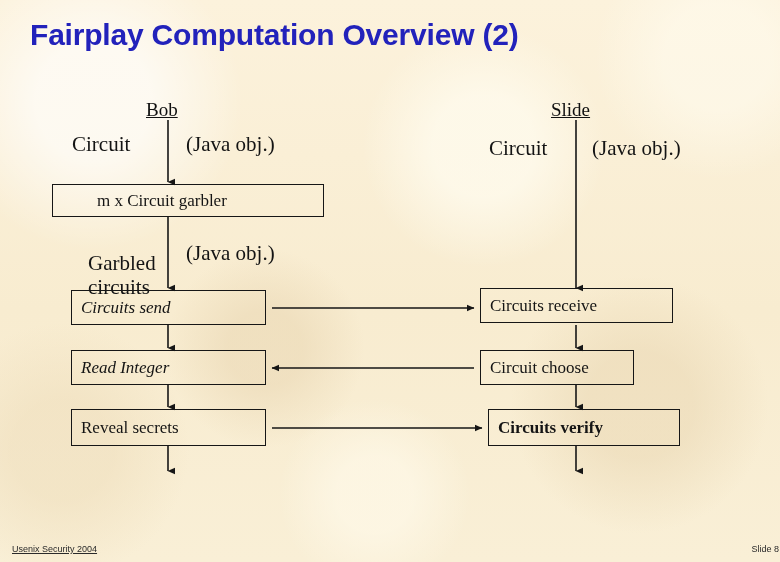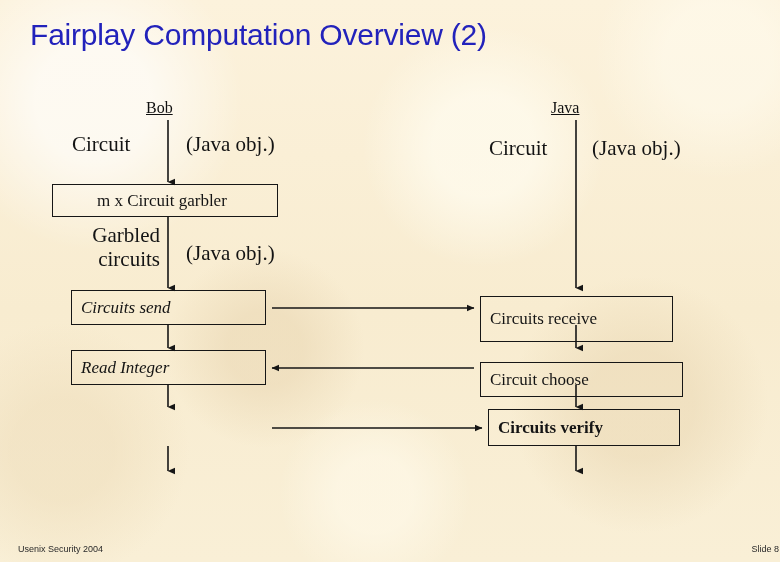--- a/index.html
+++ b/index.html
@@ -29,47 +29,47 @@
       linear-gradient(180deg, #fcf2dc 0%, #f8ecd0 55%, #f9efd6 100%);
     overflow: hidden;
   }
 
   
   #title {
     position: absolute;
     left: 30px;
     top: 18px;
     font-family: "Liberation Sans", "DejaVu Sans", sans-serif;
-    font-weight: normal;
+    font-weight: bold;
     font-size: 30px;
     color: #2222bb;
     letter-spacing: -0.2px;
     white-space: nowrap;
   }
 
   
   .party-heading {
     position: absolute;
-    font-size: 16px;
+    font-size: 19px;
     color: #101010;
     text-decoration: underline;
     white-space: nowrap;
   }
   #party-bob   { left: 146px; top: 99px; }
   #party-alice { left: 551px; top: 99px; }
 
   
   .edge-label {
     position: absolute;
     font-size: 21px;
     color: #141414;
     white-space: nowrap;
     line-height: 1.12;
   }
-  .edge-label.two-line { white-space: normal; text-align: right; }
+  .edge-label.two-line { white-space: normal; text-align: left; margin-top: 28px; }
 
   #lbl-bob-circuit   { left: 72px;  top: 133px; }
   #lbl-bob-java1     { left: 186px; top: 133px; }
   #lbl-bob-garbled   { left: 88px;  top: 224px; width: 72px; }
   #lbl-bob-java2     { left: 186px; top: 242px; }
   #lbl-alice-circuit { left: 489px; top: 137px; }
   #lbl-alice-java1   { left: 592px; top: 137px; }
 
   
   .box {
@@ -78,68 +78,69 @@
     background: transparent;
     font-size: 17px;
     color: #141414;
     display: flex;
     align-items: center;
     padding-left: 9px;
     box-sizing: border-box;
     white-space: nowrap;
   }
 
-  #box-garbler   { left: 52px;  top: 184px; width: 226px; height: 33px; padding-left: 44px; }
+  #box-garbler   { left: 52px;  top: 184px; width: 272px; height: 33px; padding-left: 44px; }
   #box-send      { left: 71px;  top: 290px; width: 195px; height: 35px; font-style: italic; }
   #box-read      { left: 71px;  top: 350px; width: 195px; height: 35px; font-style: italic; }
   #box-reveal    { left: 71px;  top: 409px; width: 195px; height: 37px; }
-  #box-receive   { left: 480px; top: 296px; width: 193px; height: 46px; }
-  #box-choose    { left: 480px; top: 350px; width: 203px; height: 35px; margin-top: 12px; }
+  #box-receive   { left: 480px; top: 288px; width: 193px; height: 35px; }
+  #box-choose    { left: 480px; top: 350px; width: 154px; height: 35px; }
   #box-verify    { left: 488px; top: 409px; width: 192px; height: 37px; font-weight: bold; }
 
   
   #arrow-layer {
     position: absolute;
     left: 0; top: 0;
     width: 780px; height: 562px;
     pointer-events: none;
   }
 
   
   .footer-text {
     position: absolute;
     bottom: 8px;
     font-family: "Liberation Sans", "DejaVu Sans", sans-serif;
     font-size: 9px;
     color: #2a2a2a;
     white-space: nowrap;
   }
-  #footer-left  { left: 18px; }
+  #footer-left  { left: 12px; text-decoration: underline; }
   #footer-right { right: 1px; }
 </style>
 </head>
 <body>
 
 <div id="slide">
 
   <div id="title">Fairplay Computation Overview (2)</div>
 
   <div class="party-heading" id="party-bob">Bob</div>
-  <div class="party-heading" id="party-alice">Java</div>
+  <div class="party-heading" id="party-alice">Slide</div>
 
   <div class="edge-label" id="lbl-bob-circuit">Circuit</div>
   <div class="edge-label" id="lbl-bob-java1">(Java obj.)</div>
   <div class="edge-label two-line" id="lbl-bob-garbled">Garbled circuits</div>
   <div class="edge-label" id="lbl-bob-java2">(Java obj.)</div>
   <div class="edge-label" id="lbl-alice-circuit">Circuit</div>
   <div class="edge-label" id="lbl-alice-java1">(Java obj.)</div>
 
   <div class="box" id="box-garbler">m x Circuit garbler</div>
   <div class="box" id="box-send">Circuits send</div>
   <div class="box" id="box-read">Read Integer</div>
+  <div class="box" id="box-reveal">Reveal secrets</div>
   <div class="box" id="box-receive">Circuits receive</div>
   <div class="box" id="box-choose">Circuit choose</div>
   <div class="box" id="box-verify">Circuits verify</div>
 
   <svg id="arrow-layer" viewBox="0 0 780 562" width="780" height="562">
     <defs>
       <marker id="ah-down" markerWidth="9" markerHeight="9" refX="4.5" refY="7.4" orient="auto" markerUnits="userSpaceOnUse">
         <path d="M1.1,0 L4.5,7.8 L7.9,0 Z" fill="#161616"></path>
       </marker>
       <marker id="ah-right" markerWidth="9" markerHeight="9" refX="7.4" refY="4.5" orient="auto" markerUnits="userSpaceOnUse">

